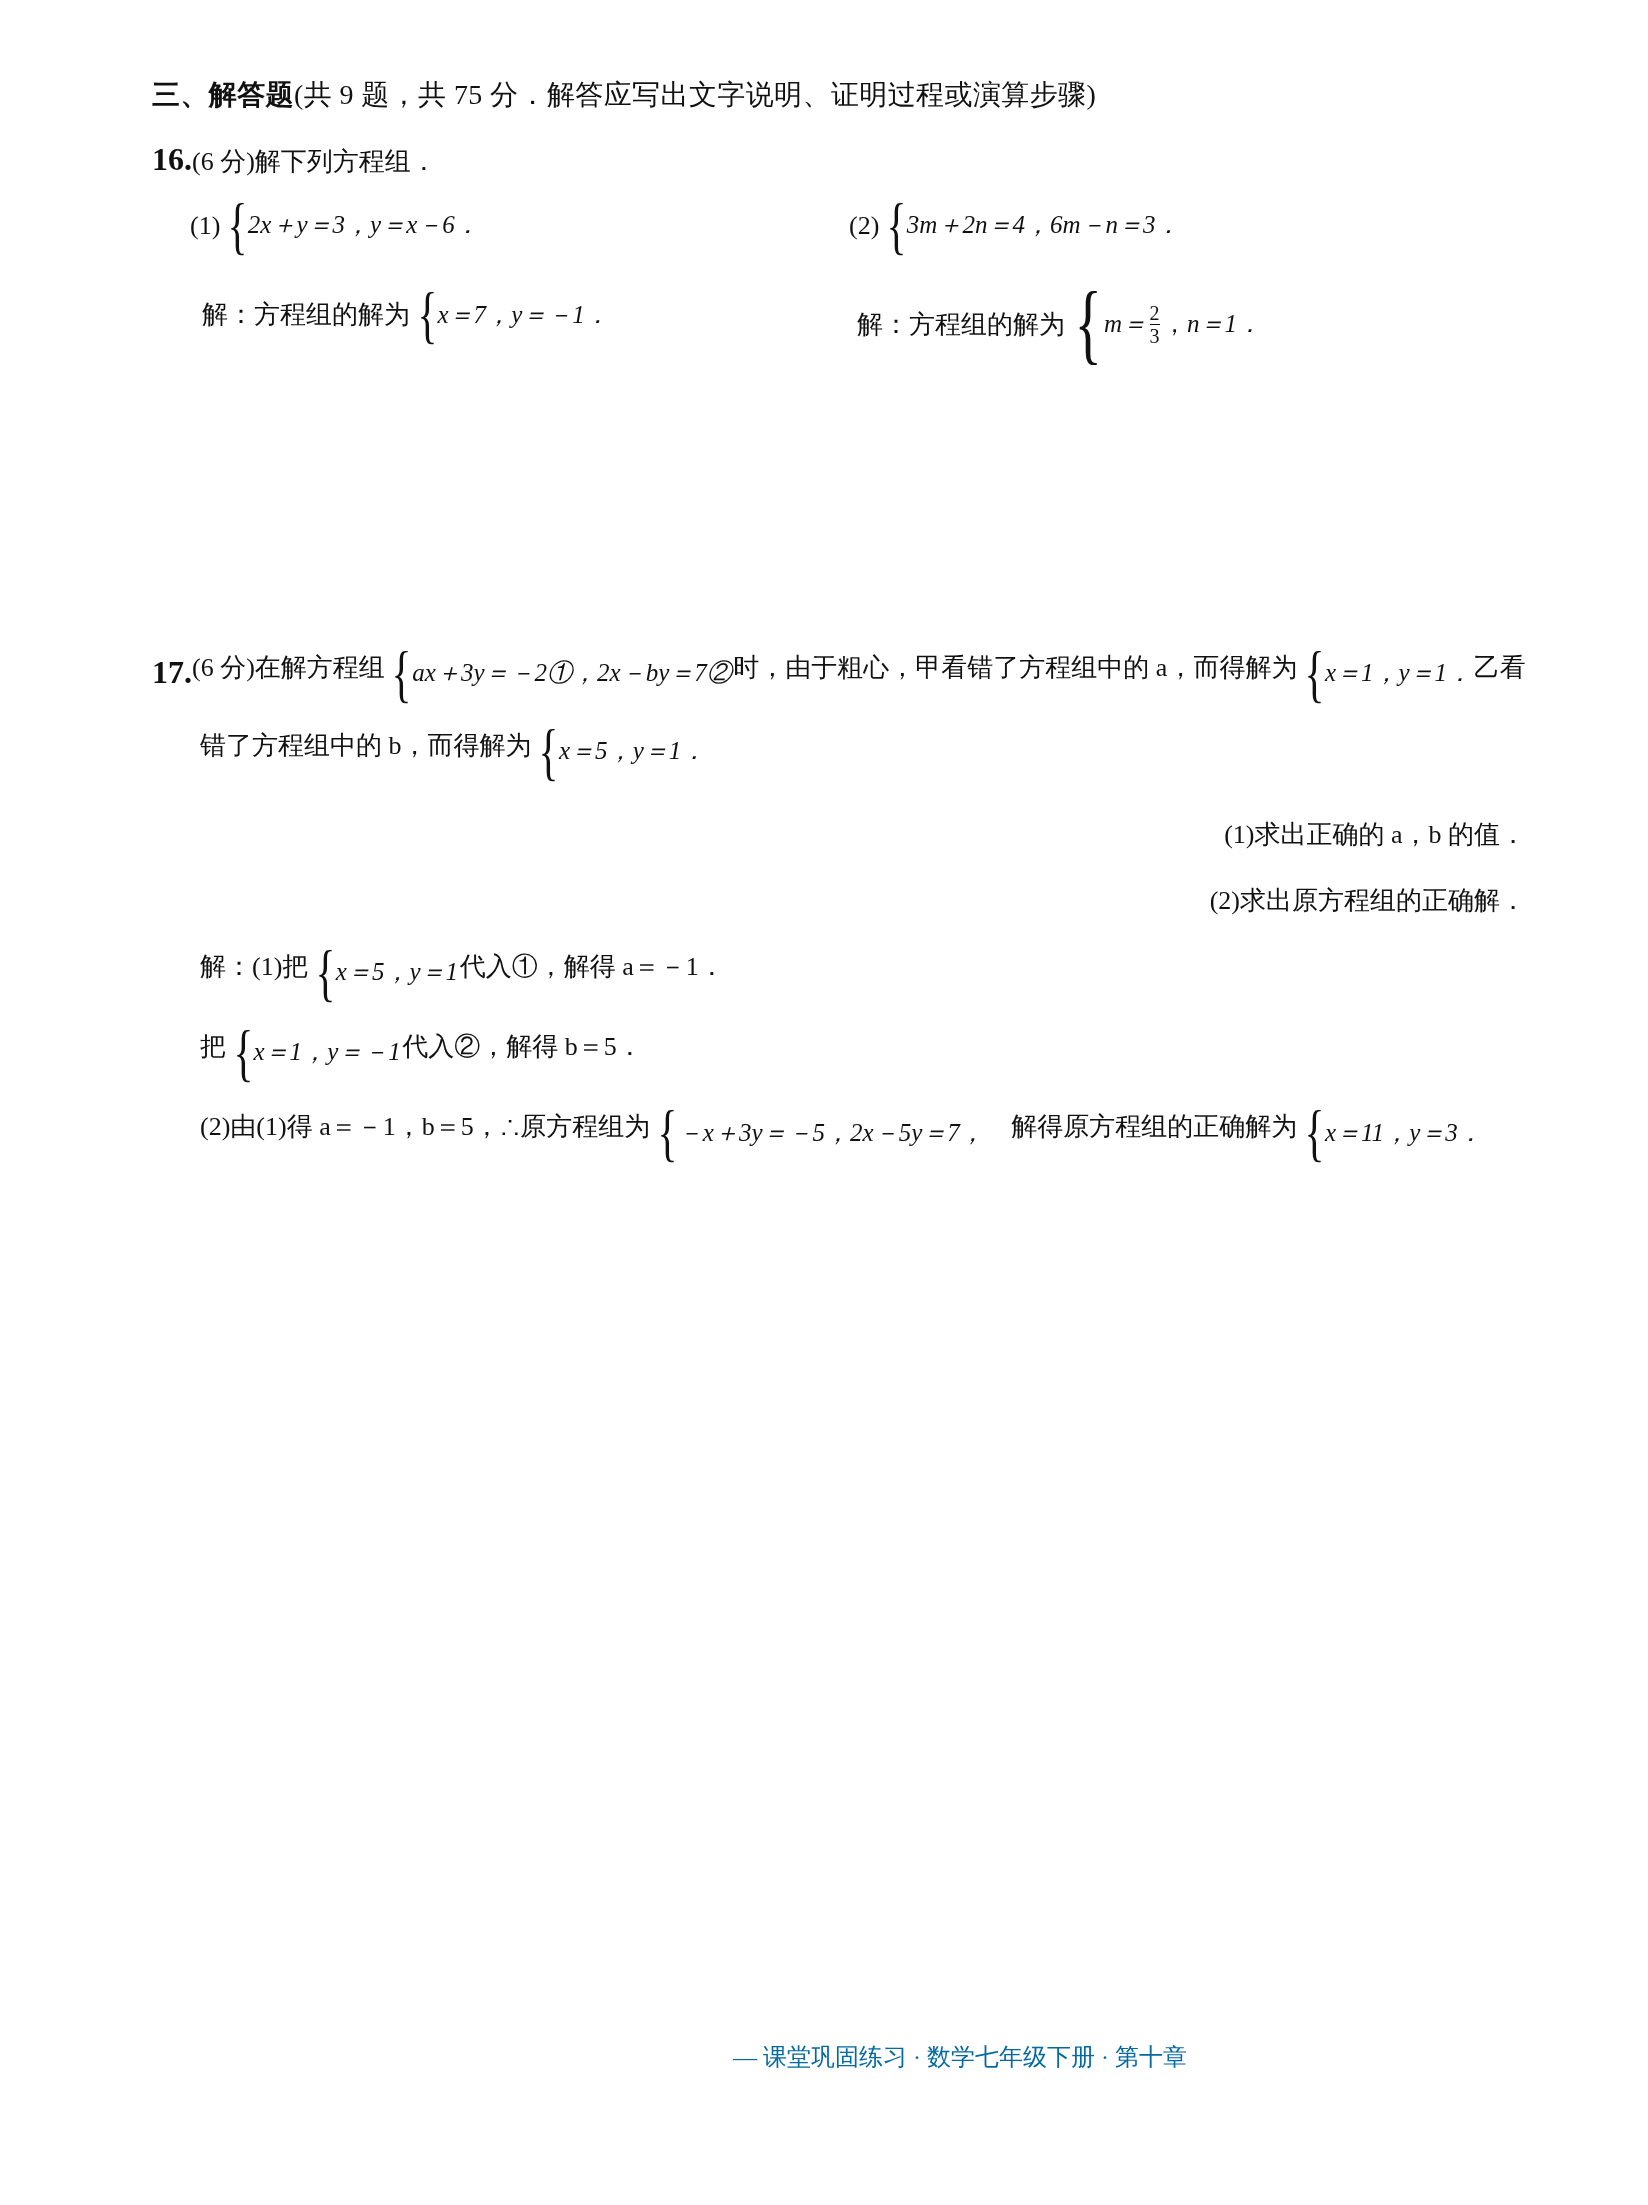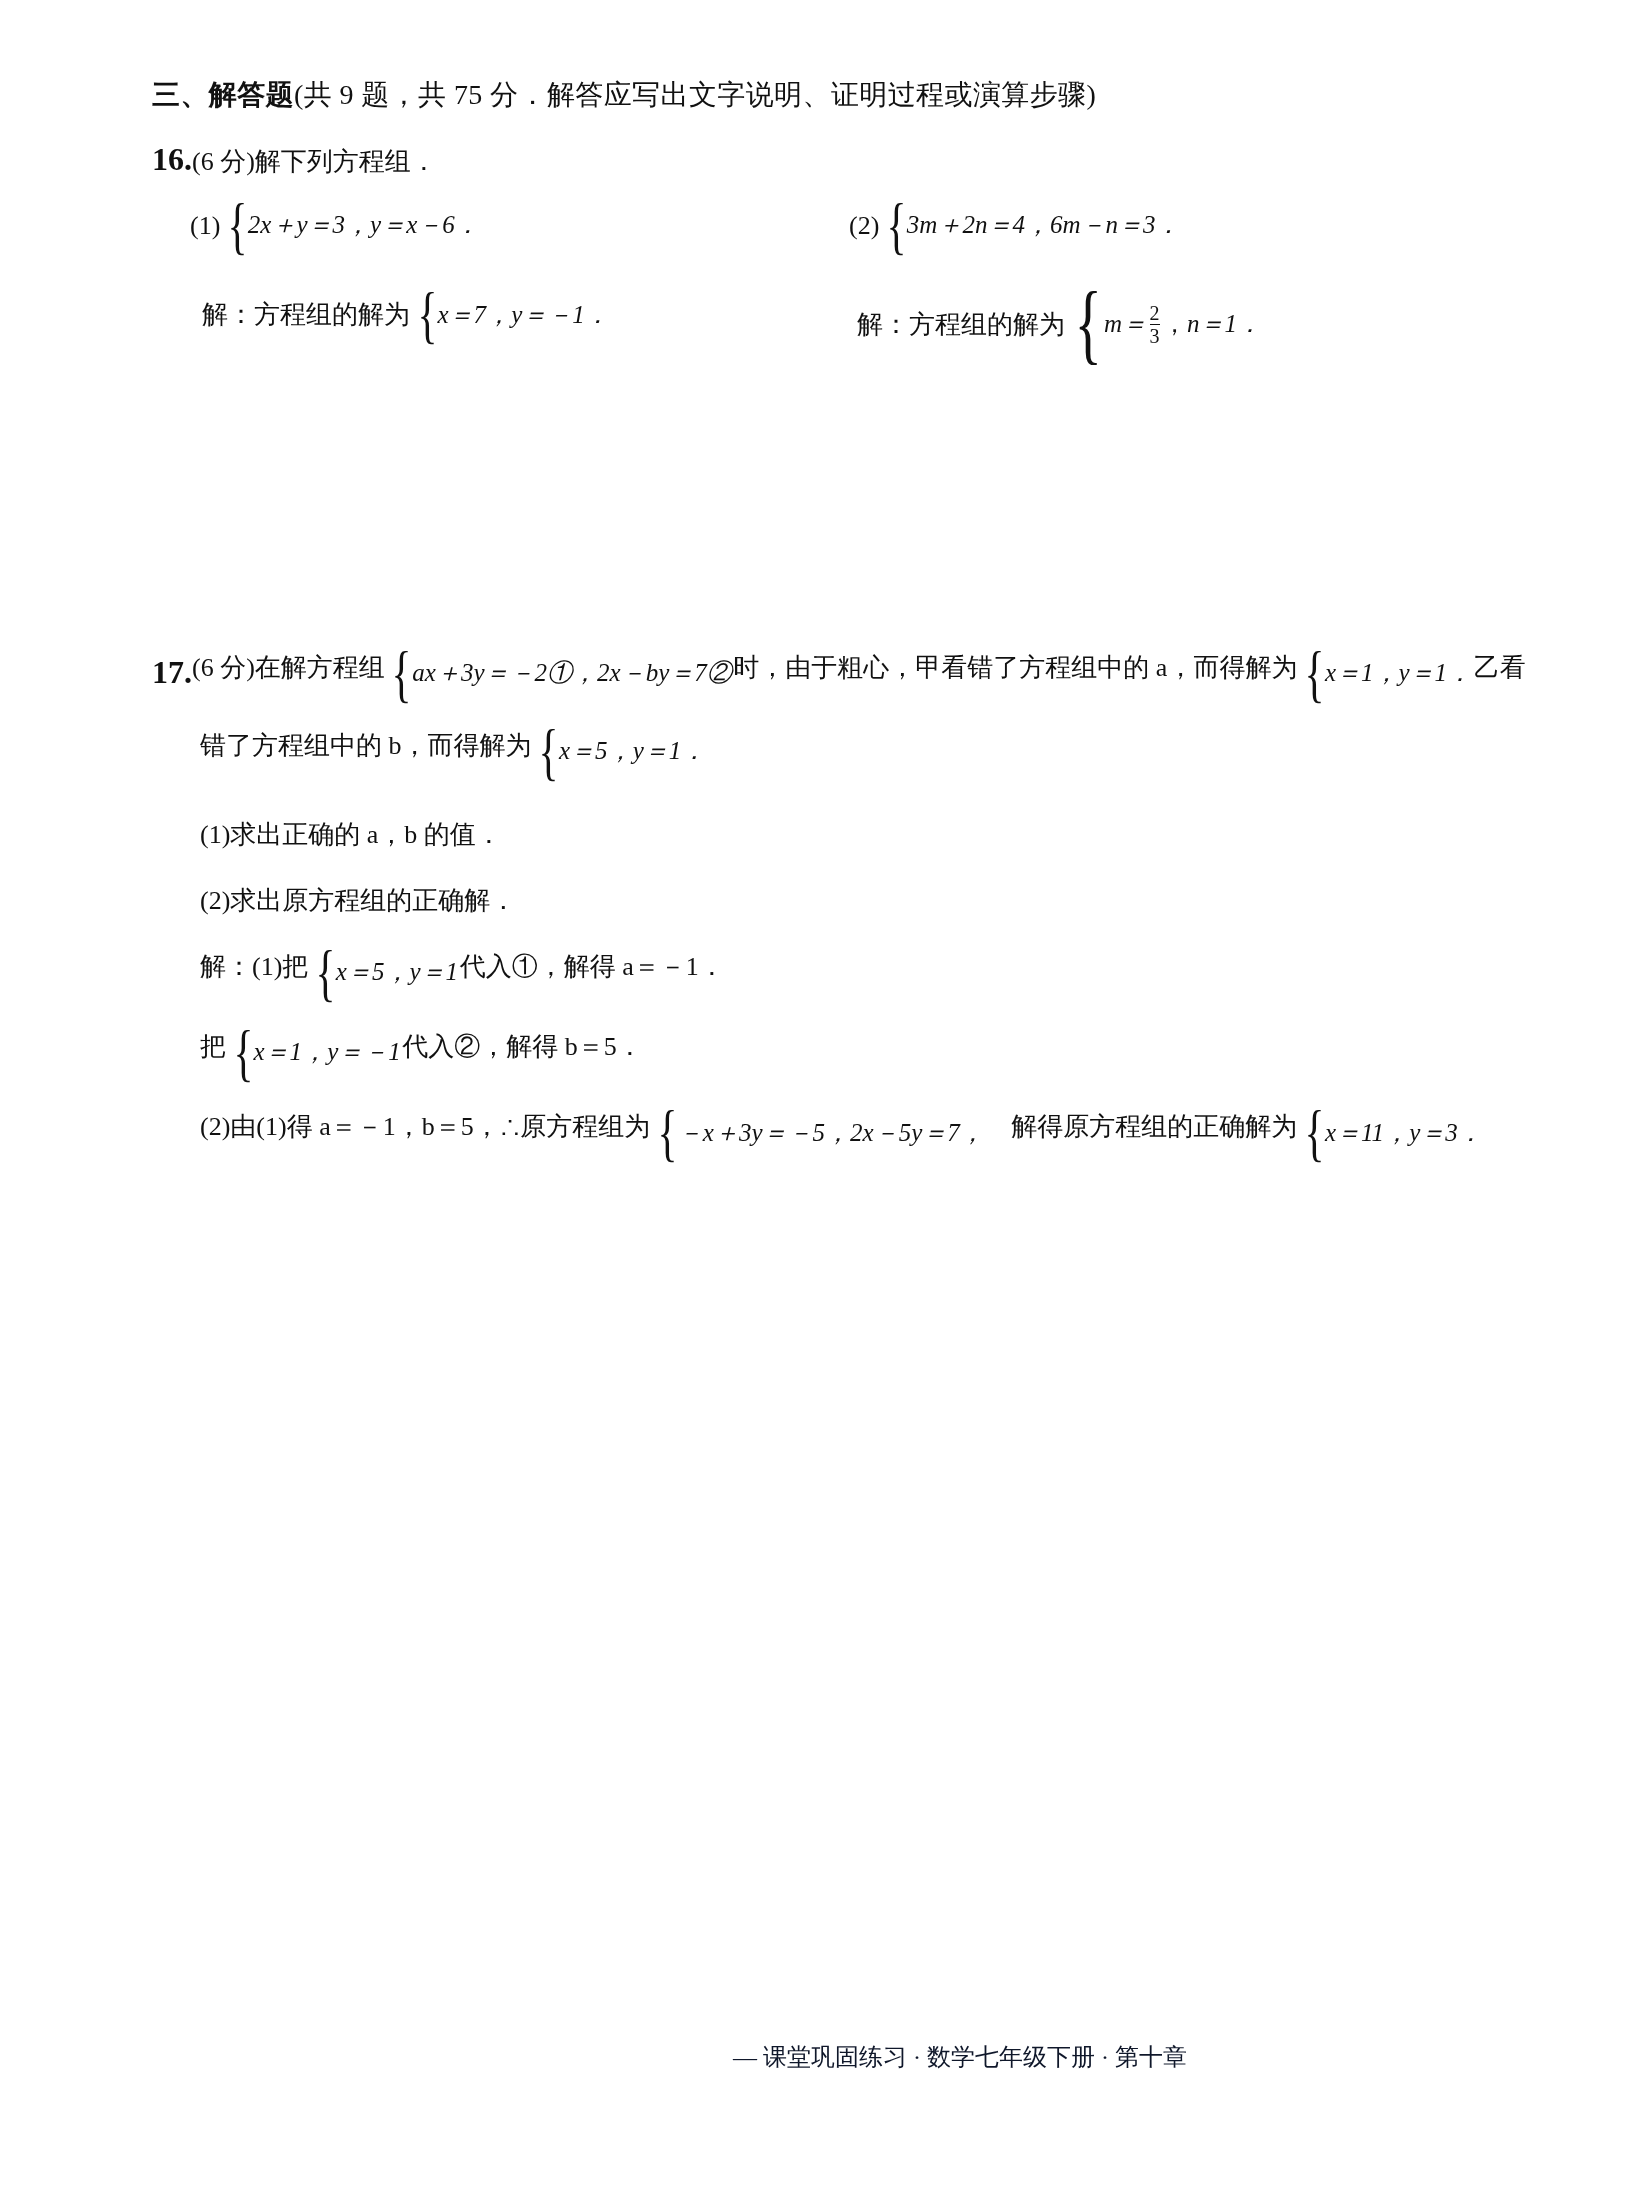--- a/index.html
+++ b/index.html
@@ -35,20 +35,21 @@
     margin-bottom: 27px;
     white-space: nowrap;
   }
   .sec-head b { font-weight: bold; }
   .qnum { font-weight: bold; font-size: 32px; }
   .row { display: flex; align-items: flex-start; }
   .line {
     font-size: 26px;
     line-height: 1.5;
     white-space: nowrap;
+    text-align: right;
   }
   .ital { font-style: italic; font-family: "Liberation Serif", serif; }
 
   
   .sys {
     display: inline-flex;
     align-items: center;
     vertical-align: middle;
     margin: 0 1.6px;
   }
@@ -98,21 +99,21 @@
   .q17 .line { margin-bottom: 27px; }
   .indent { margin-left: 48px; }
 
   .footer {
     position: absolute;
     left: 0;
     top: 2041px;
     width: 1648px;
     text-align: center;
     font-size: 24px;
-    color: #0f172a;
+    color: #0369a1;
   }
   .footer .inner {
     display: inline-block;
     margin-left: 272px;
     white-space: nowrap;
   }
 </style>
 </head>
 <body>
 

